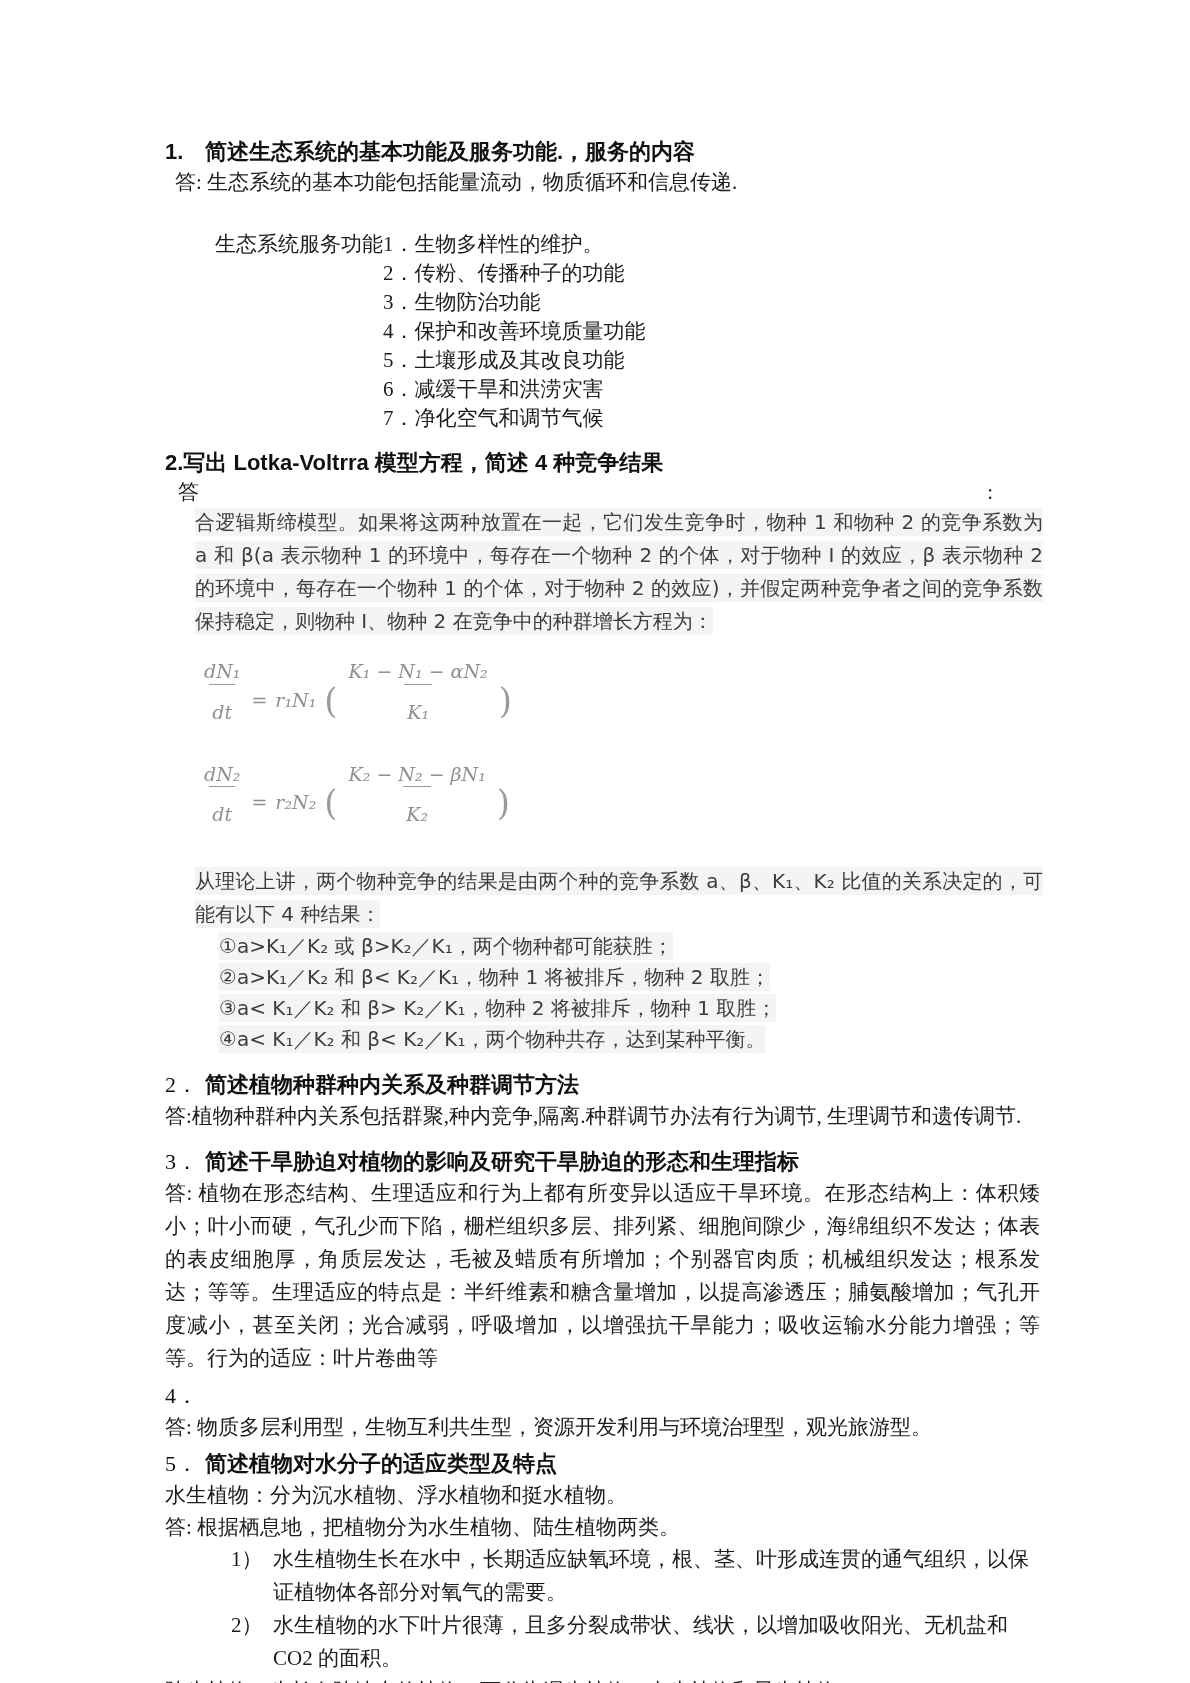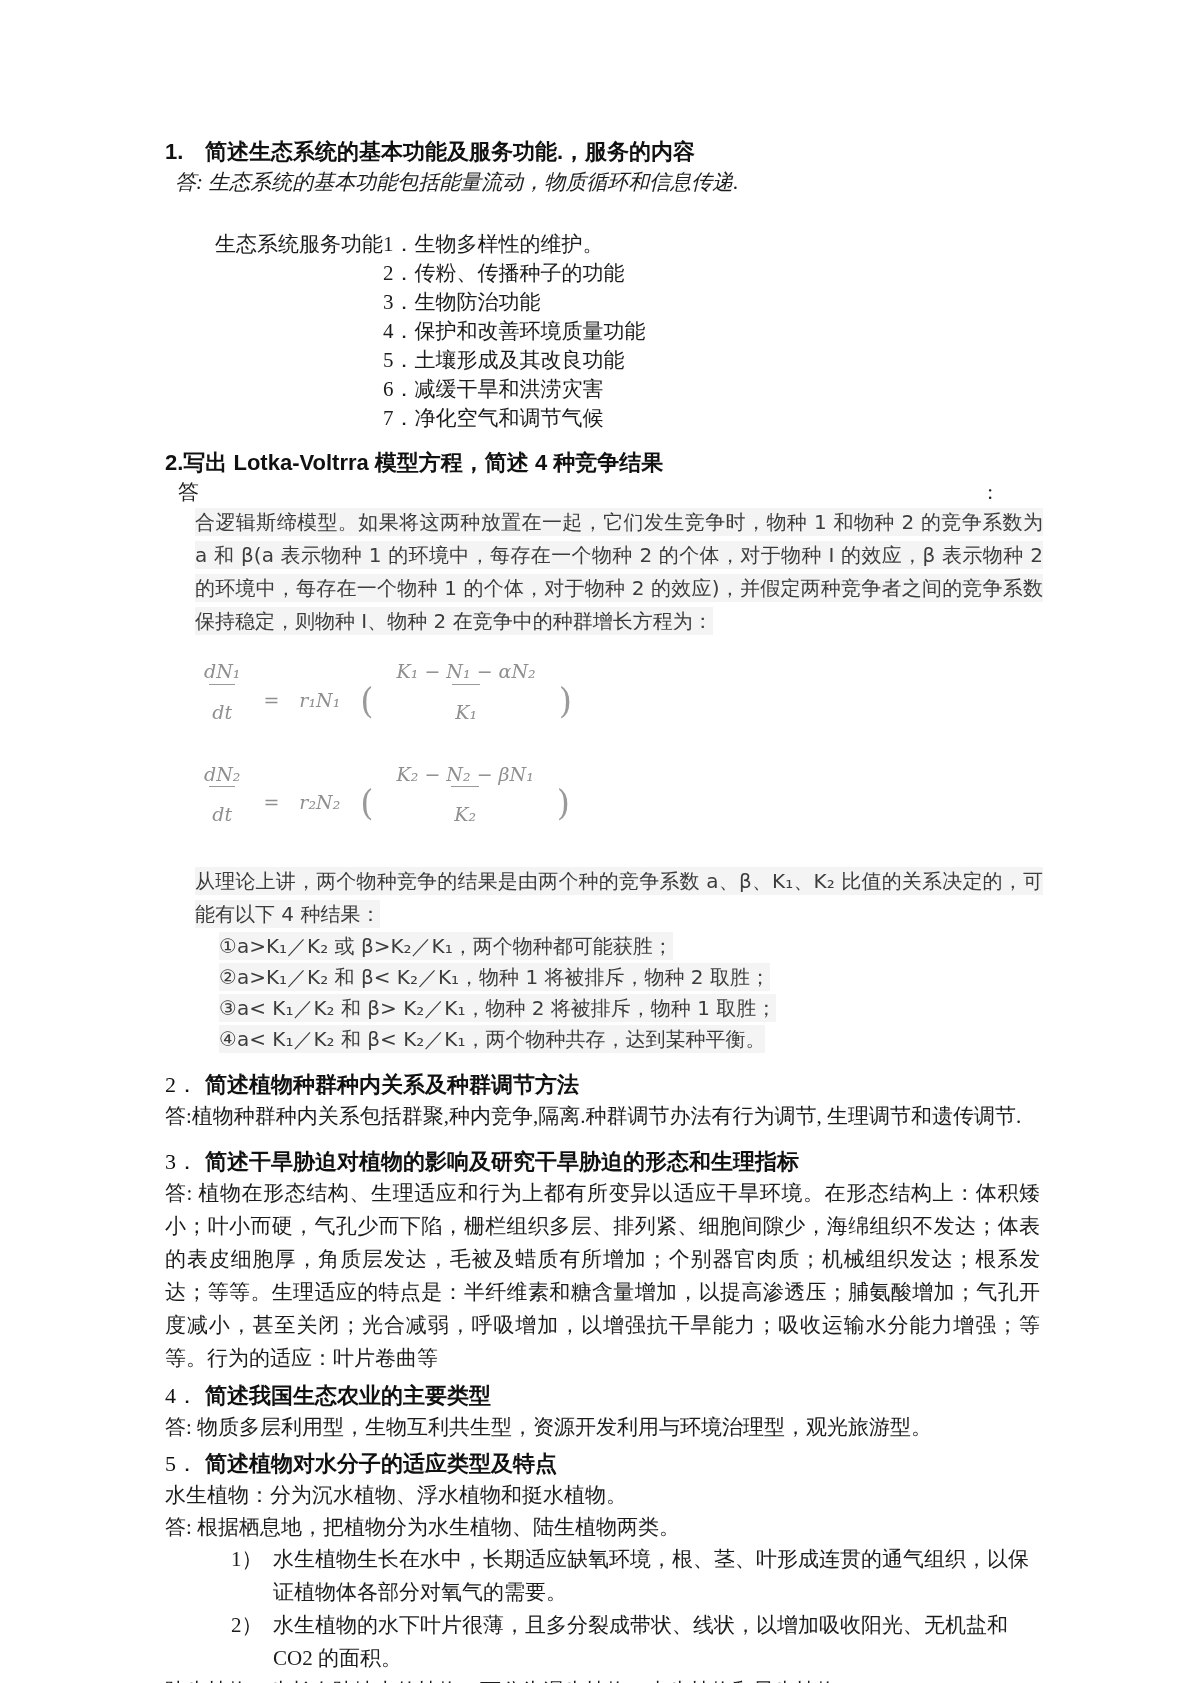--- a/index.html
+++ b/index.html
@@ -20,21 +20,21 @@
     font-family: "Liberation Sans", "DejaVu Sans", sans-serif;
     font-weight: bold;
     font-size: 22px;
     line-height: 31px;
     color: #111;
   }
   .q-heading .qnum { width: 40px; flex-shrink: 0; }
   .q-heading .qnum.regular { font-weight: normal; font-family: "Liberation Serif", "DejaVu Serif", serif; }
   .q-heading.inline-num { display: block; }
   .body-line { line-height: 30px; }
-  .indent-10 { margin-left: 10px; font-style: italic; }
+  .indent-10 { margin-left: 10px; }
   .service-line { display: flex; margin-left: 50px; line-height: 30px; margin-top: 32px; }
   .service-label { width: 168px; flex-shrink: 0; }
   .service-items { margin-left: 218px; }
   .service-items .body-line { line-height: 29px; }
   .answer-label-row {
     display: flex;
     justify-content: space-between;
     margin-left: 13px;
     width: 815px;
     line-height: 28px;
@@ -49,21 +49,21 @@
     line-height: 33px;
   }
   .scan-stripe { background: #f4f4f4; padding: 2px 0; box-decoration-break: clone; text-align: right; -webkit-box-decoration-break: clone; }
   .scan-indent { margin-left: 24px; }
   .outcome { line-height: 31px; }
   
   .formula-area { margin: 8px 0 10px 6px; }
   .formula {
     display: flex;
     align-items: center;
-    gap: 20px;
+    gap: 8px;
     font-family: "DejaVu Serif", serif;
     font-style: italic;
     color: #8f8f8f;
     font-size: 19px;
     margin: 22px 0;
   }
   .frac { display: inline-flex; flex-direction: column; align-items: center; line-height: 1.25; }
   .frac .den { border-top: 1.2px solid #9a9a9a; padding: 16px 3px; }
   .frac .num { padding: 0 3px; }
   .paren { font-size: 34px; font-style: normal; font-weight: 300; color: #9a9a9a; transform: scaleY(1.05); }
@@ -155,21 +155,20 @@
   <div class="para tight-para">答:植物种群种内关系包括群聚,种内竞争,隔离.种群调节办法有行为调节, 生理调节和遗传调节.</div>
 
   <div class="q-heading sect-gap-sm">
     <span class="qnum regular">3．</span>
     <span>简述干旱胁迫对植物的影响及研究干旱胁迫的形态和生理指标</span>
   </div>
   <div class="para">答: 植物在形态结构、生理适应和行为上都有所变异以适应干旱环境。在形态结构上：体积矮小；叶小而硬，气孔少而下陷，栅栏组织多层、排列紧、细胞间隙少，海绵组织不发达；体表的表皮细胞厚，角质层发达，毛被及蜡质有所增加；个别器官肉质；机械组织发达；根系发达；等等。生理适应的特点是：半纤维素和糖含量增加，以提高渗透压；脯氨酸增加；气孔开度减小，甚至关闭；光合减弱，呼吸增加，以增强抗干旱能力；吸收运输水分能力增强；等等。行为的适应：叶片卷曲等</div>
 
   <div class="q-heading sect-gap-md">
     <span class="qnum regular">4．</span>
-    <span>简述我国生态农业的主要类型</span>
   </div>
   <div class="para tight-para">答: 物质多层利用型，生物互利共生型，资源开发利用与环境治理型，观光旅游型。</div>
 
   <div class="q-heading sect-gap-md">
     <span class="qnum regular">5．</span>
     <span>简述植物对水分子的适应类型及特点</span>
   </div>
   <div class="para tight-para">水生植物：分为沉水植物、浮水植物和挺水植物。</div>
   <div class="para tight-para">答: 根据栖息地，把植物分为水生植物、陆生植物两类。</div>
   <div class="point-row">

